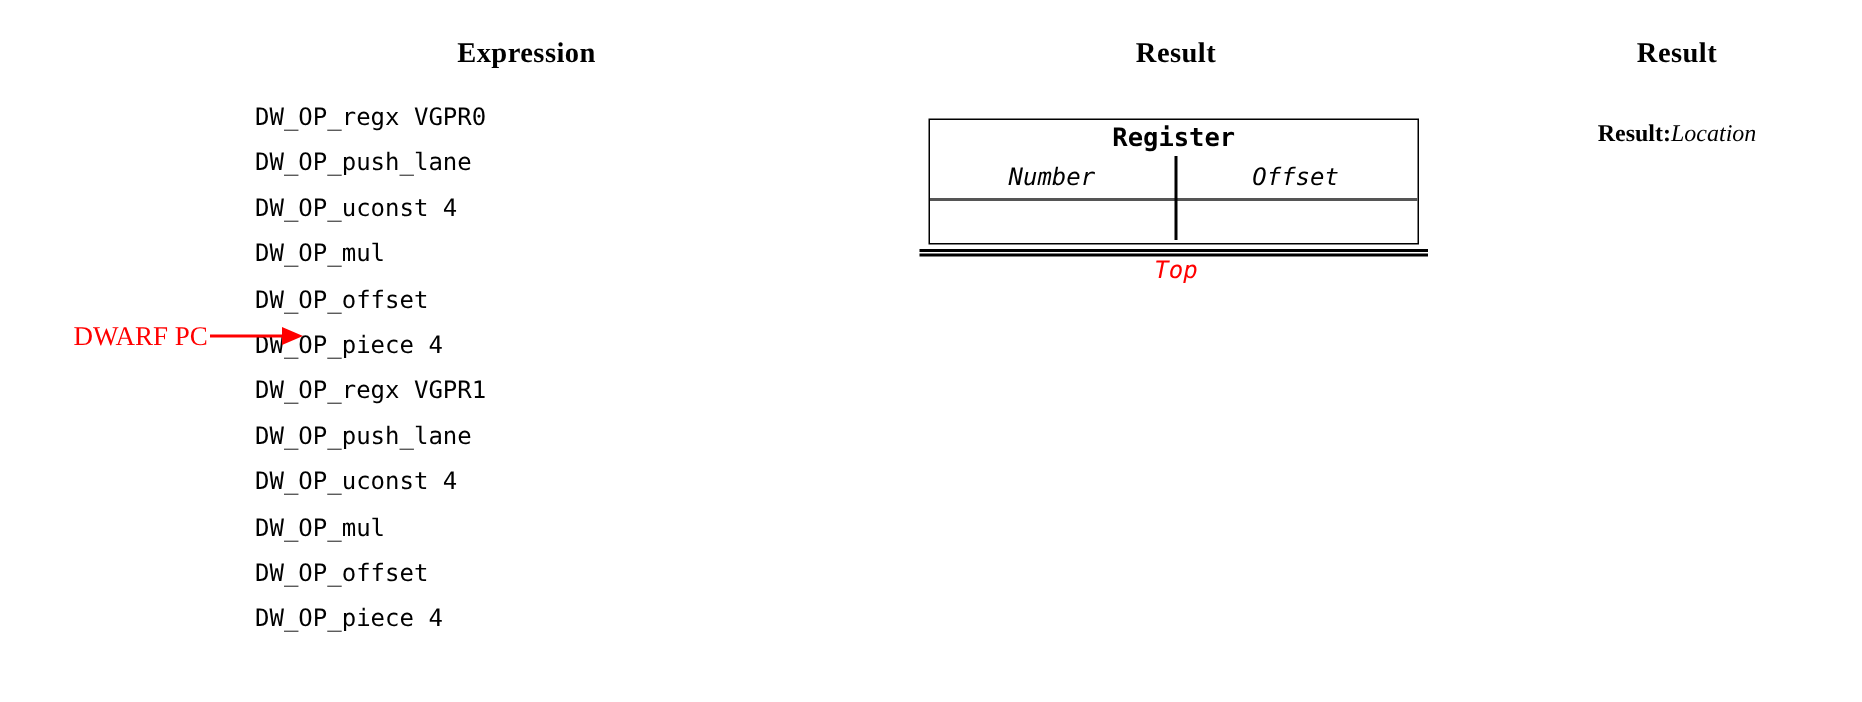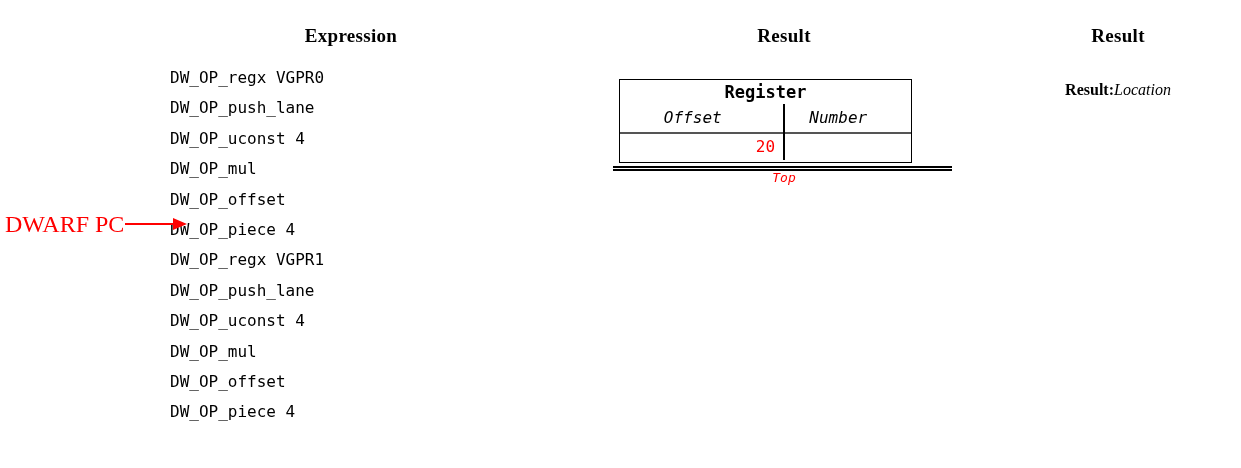--- a/index.html
+++ b/index.html
@@ -49,23 +49,24 @@
     position: absolute;
     left: 5px;
     top: 212px;
     height: 24px;
     display: flex;
     align-items: center;
     color: #ff0000;
   }
   #dwarf-pc-label {
     font-family: "Liberation Serif", serif;
-    font-size: 24px;
+    font-size: 18px;
     white-space: nowrap;
     line-height: 1;
+    margin-left: 44px;
   }
   #dwarf-pc-arrow {
     position: relative;
     width: 63px;
     height: 12px;
     margin-left: 1px;
   }
   #dwarf-pc-arrow .shaft {
     position: absolute;
     left: 0;
@@ -83,21 +84,21 @@
     border-top: 6px solid transparent;
     border-bottom: 6px solid transparent;
     border-left: 14px solid #ff0000;
   }
 
   
   #stack-table {
     position: absolute;
     left: 619px;
     top: 79px;
-    width: 293px;
+    width: 327px;
     border: 1.5px solid #000000;
     box-sizing: border-box;
     font-family: "DejaVu Sans Mono", "Liberation Mono", monospace;
     font-size: 16px;
     background: #ffffff;
   }
   .stack-title-row {
     height: 24px;
     line-height: 24px;
     text-align: center;
@@ -159,21 +160,21 @@
   #stack-bottom-rule .r2 { top: 3px; }
 
   #stack-top-label {
     position: absolute;
     left: 784px;
     top: 170px;
     transform: translateX(-50%);
     color: #ff0000;
     font-family: "DejaVu Sans Mono", "Liberation Mono", monospace;
     font-style: italic;
-    font-size: 13px;
+    font-size: 16px;
     white-space: nowrap;
   }
 
   
   #context-block {
     position: absolute;
     left: 1118px;
     top: 78px;
     transform: translateX(-50%);
     text-align: center;
@@ -214,26 +215,25 @@
   <span id="dwarf-pc-arrow">
     <span class="shaft"></span>
     <span class="head"></span>
   </span>
 </div>
 
 <div id="stack-table">
   <div class="stack-title-row">Register</div>
 
   <div class="stack-subhead-row">
+    <div class="cell">Number</div>
     <div class="cell">Offset</div>
-    <div class="cell">Number</div>
   </div>
 
   <div class="stack-body-row">
-    <div class="cell cell-offset-value">20</div>
   </div>
 
   <div id="stack-col-divider"></div>
 </div>
 
 <div id="stack-bottom-rule">
   <span class="r1"></span>
   <span class="r2"></span>
 </div>
 

